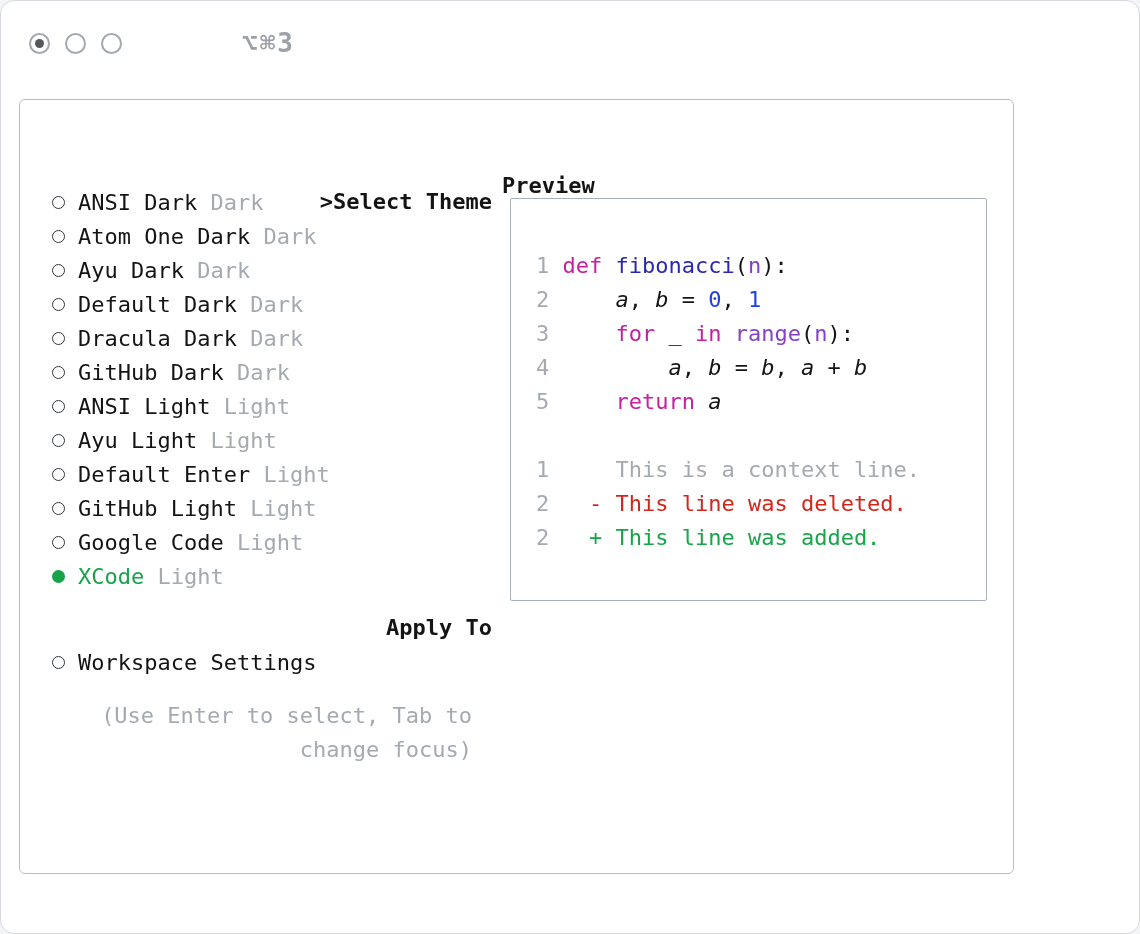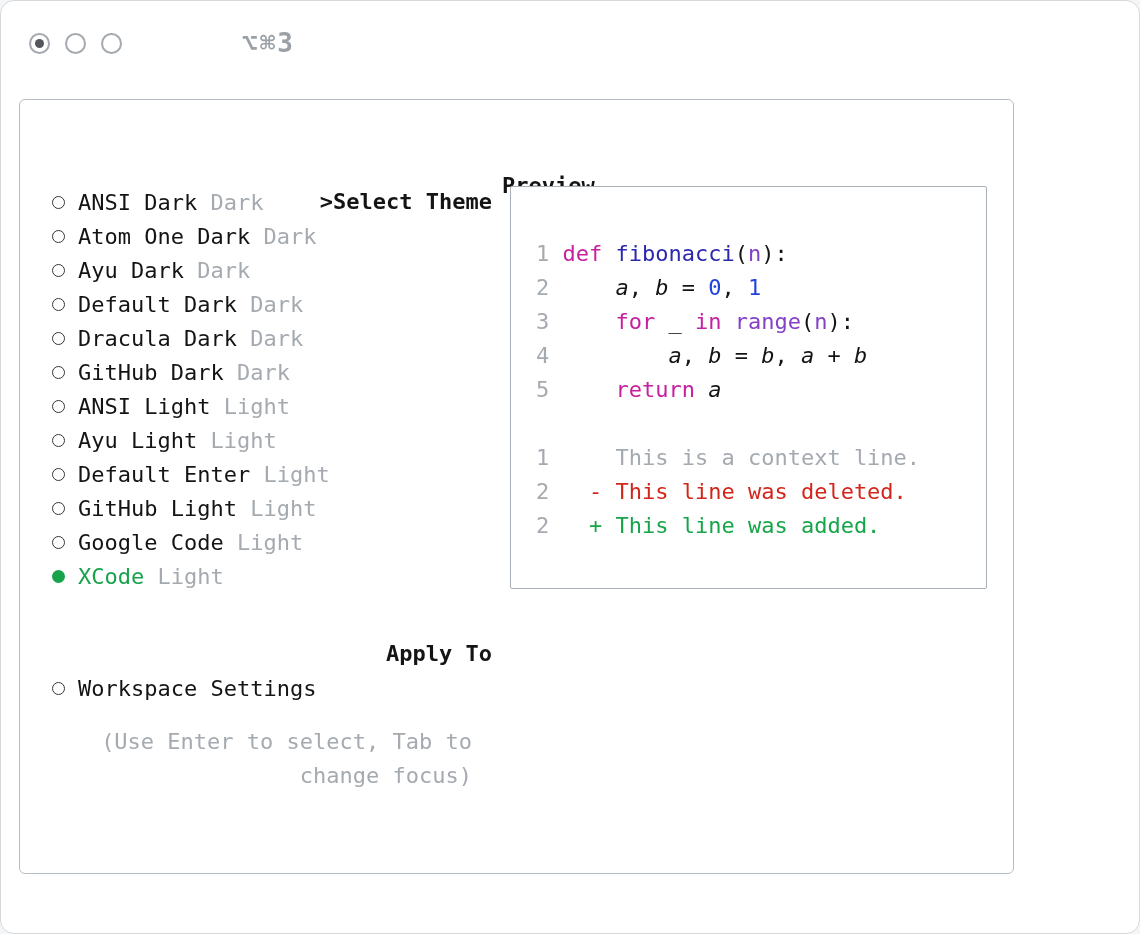--- a/index.html
+++ b/index.html
@@ -37,26 +37,26 @@
   .list-title { height:34px; line-height:34px; font-weight:700; white-space:pre; }
   .title-prefix { display:inline-block; width:26px; }
   .theme-row { height:34px; display:flex; align-items:center; white-space:pre; cursor:default; }
   .radio {
     width:13px; height:13px; border-radius:50%; box-sizing:border-box;
     border:1.5px solid #33383d; margin-right:13px; flex:0 0 auto;
   }
   .radio.selected { border:none; background:var(--selection_green,#16a34a); }
   .theme-name.green { color:var(--selection_green,#16a34a); }
   .variant { color:var(--muted,#a4aab0); margin-left:1ch; }
-  .section-title { margin-top:44px; margin-left:26px; height:34px; line-height:34px; font-weight:700; }
+  .section-title { margin-top:18px; margin-left:26px; height:34px; line-height:34px; font-weight:700; }
   .hint { margin-top:20px; width:420px; line-height:34px; color:var(--muted,#a4aab0); }
   
   .preview-title { position:absolute; left:482px; top:69px; height:34px; line-height:34px; font-weight:700; }
   .preview-box {
-    position:absolute; left:490px; top:86px; width:477px; height:403px;
+    position:absolute; left:490px; top:98px; width:477px; height:403px;
     border:1px solid var(--box_border,#a9b0b7); border-radius:2px; box-sizing:border-box;
     background:#ffffff;
   }
   .code-area { padding:50px 0 0 25px; }
   .code-line { height:34px; line-height:34px; white-space:pre; }
   .ln { display:inline-block; width:2ch; color:var(--line_number,#a4aab0); }
   .tok-plain { color:var(--text,#141414); }
   .tok-keyword { color:var(--keyword,#c5209f); }
   .tok-function { color:var(--function,#2b28ae); }
   .tok-number { color:var(--number,#2042dd); }

